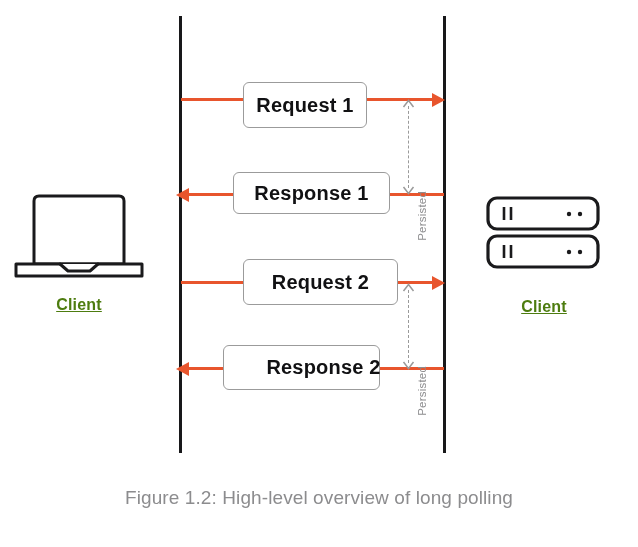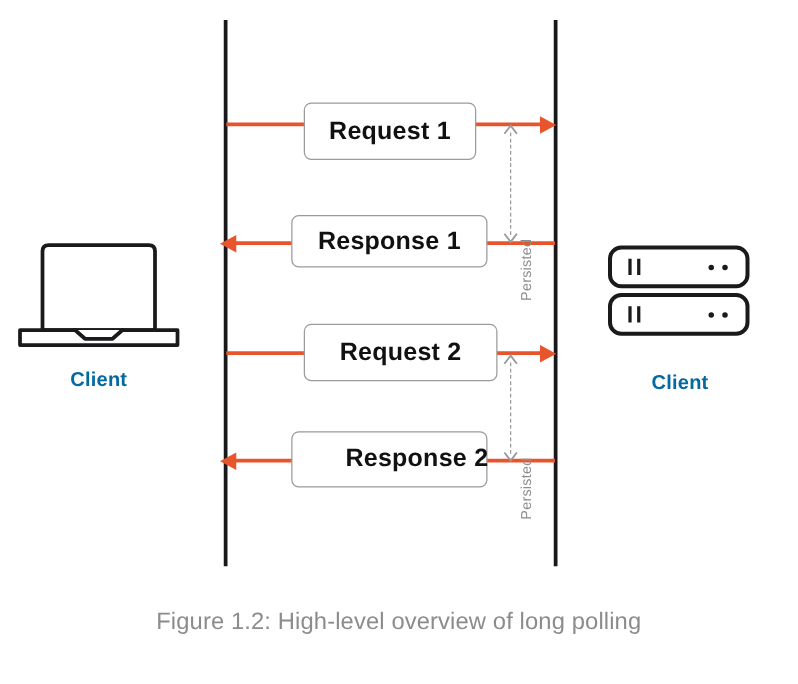--- a/index.html
+++ b/index.html
@@ -41,23 +41,24 @@
     position: absolute;
     left: 484px;
     top: 192px;
     width: 120px;
     height: 80px;
   }
   .actor-label {
     position: absolute;
     font-size: 16px;
     font-weight: bold;
-    color: #0369a1;
+    color: #4d7c0f;
     text-align: center;
     letter-spacing: 0.2px;
+    text-decoration: underline;
   }
   #label-client { left: 0px; top: 296px; width: 158px; }
   #label-server { left: 464px; top: 298px; width: 160px; }
 
   
   .msg-line {
     position: absolute;
     height: 3px;
     background: #e8552d;
   }
@@ -164,21 +165,21 @@
       <line x1="20" y1="53" x2="20" y2="66" stroke="#1a1a1c" stroke-width="2.6"></line>
       <line x1="27" y1="53" x2="27" y2="66" stroke="#1a1a1c" stroke-width="2.6"></line>
       <circle cx="85" cy="60" r="2.2" fill="#1a1a1c"></circle>
       <circle cx="96" cy="60" r="2.2" fill="#1a1a1c"></circle>
     </svg>
   </div>
   <div class="actor-label" id="label-server">Client</div>
 
   <div class="msg-line" style="left:181px; top:98px; width:256px;"></div>
   <div class="arrow-head right" style="left:432px; top:92.5px;"></div>
-  <div class="msg-box" style="left:243px; top:82px; width:138px; height:46px;">
+  <div class="msg-box" style="left:243px; top:82px; width:124px; height:46px;">
     <span class="msg-box-label">Request 1</span>
   </div>
 
   <div class="msg-line" style="left:188px; top:193px; width:256px;"></div>
   <div class="arrow-head left" style="left:176px; top:187.5px;"></div>
   <div class="msg-box" style="left:233px; top:172px; width:157px; height:42px;">
     <span class="msg-box-label">Response 1</span>
   </div>
 
   <div class="persist-group" style="left:402px; top:99px; height:96px; width:40px;">
@@ -197,21 +198,21 @@
   </div>
 
   <div class="msg-line" style="left:181px; top:281px; width:256px;"></div>
   <div class="arrow-head right" style="left:432px; top:275.5px;"></div>
   <div class="msg-box" style="left:243px; top:259px; width:155px; height:46px;">
     <span class="msg-box-label">Request 2</span>
   </div>
 
   <div class="msg-line" style="left:188px; top:367px; width:256px;"></div>
   <div class="arrow-head left" style="left:176px; top:361.5px;"></div>
-  <div class="msg-box" style="left:233px; top:345px; width:157px; height:45px;padding-left:44px;">
+  <div class="msg-box" style="left:223px; top:345px; width:157px; height:45px;padding-left:44px;">
     <span class="msg-box-label">Response 2</span>
   </div>
 
   <div class="persist-group" style="left:402px; top:283px; height:87px; width:40px;">
     <div class="persist-line"></div>
     <div class="persist-cap" style="top:0px;">
       <svg width="13" height="9" viewBox="0 0 13 9">
         <path d="M1.5 8 L6.5 1.5 L11.5 8" fill="none" stroke="#9a9a9a" stroke-width="1.5"></path>
       </svg>
     </div>

